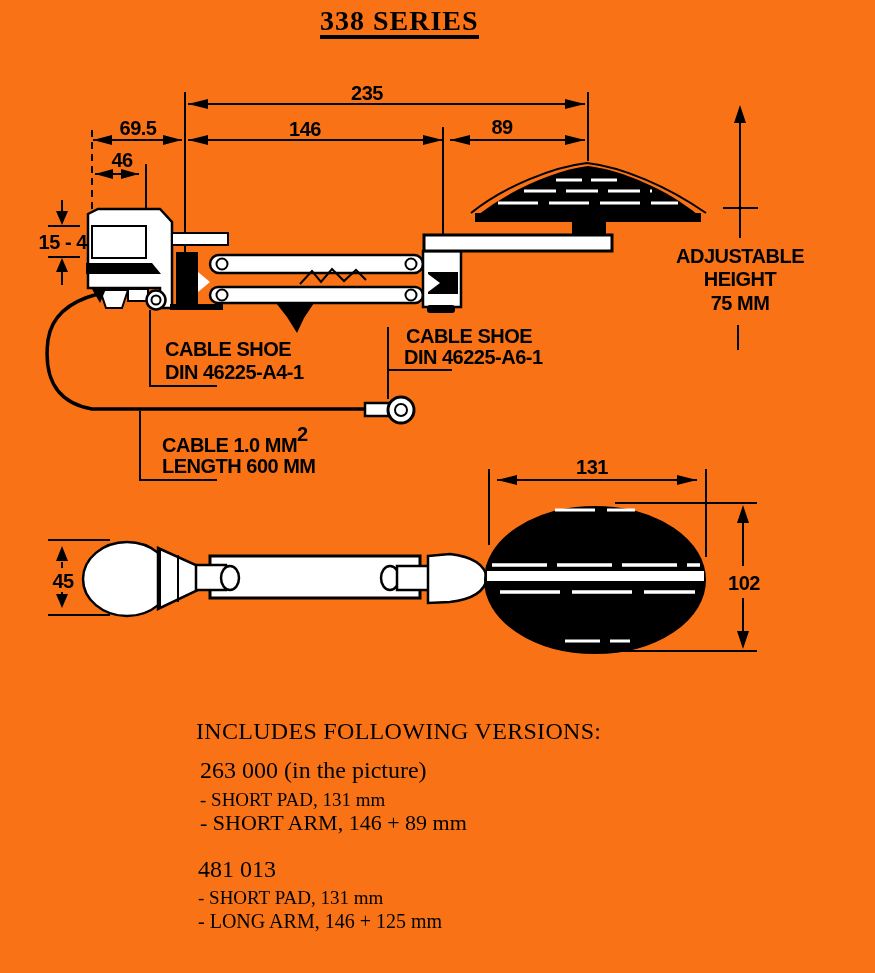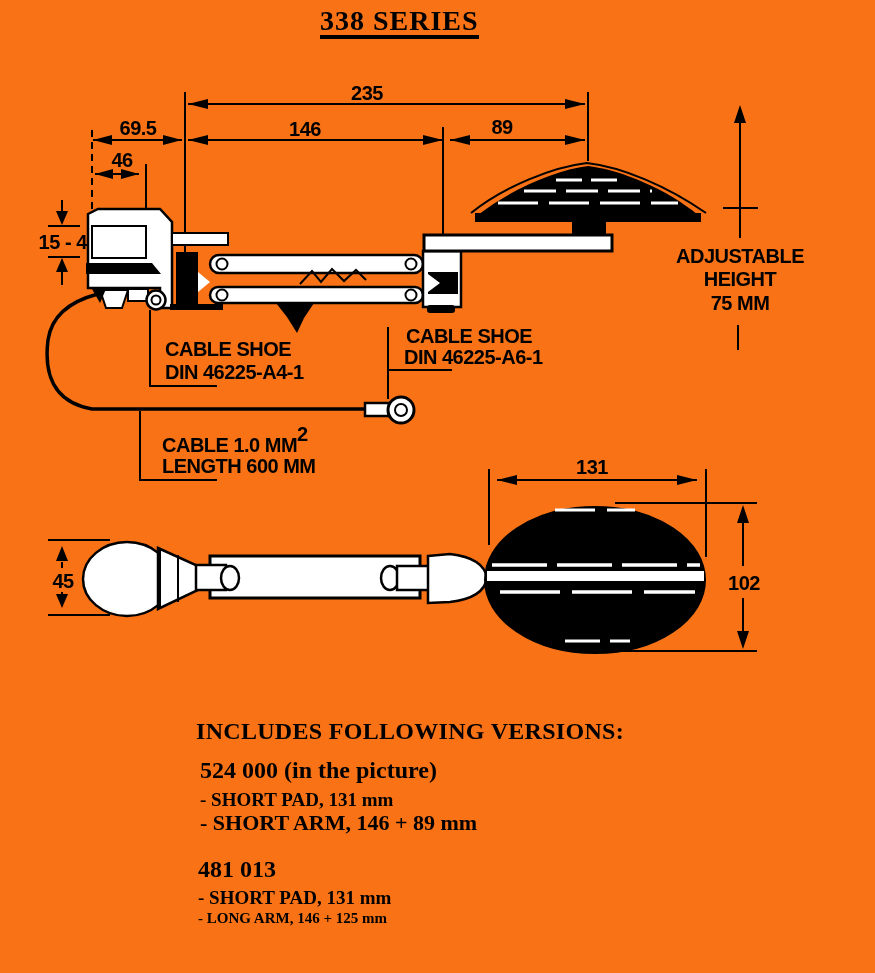--- a/index.html
+++ b/index.html
@@ -4,29 +4,29 @@
 <style>
   html,body{margin:0;padding:0;background:#ffffff;}
   #page{position:relative;width:875px;height:973px;background:#f97316;overflow:hidden;
         font-family:"Liberation Sans",sans-serif;color:#000;padding-left:24px;}
   #title{position:absolute;left:320px;top:6px;font-family:"Liberation Serif",serif;
          font-weight:bold;font-size:28px;letter-spacing:1px;
          border-bottom:4px solid #000;padding-bottom:0px;line-height:1.05;}
   svg{position:absolute;left:0;top:0;}
   svg text{font-family:"Liberation Sans",sans-serif;font-weight:bold;font-size:20px;
            letter-spacing:-0.5px;fill:#000;}
-  .versions div{position:absolute;font-family:"Liberation Serif",serif;font-weight:bold;
+  .versions div{position:absolute;font-family:"Liberation Serif",serif;font-weight:normal;
                 line-height:1;white-space:nowrap;}
   .v-head{left:196px;top:719px;font-size:24px;letter-spacing:0.3px;}
   .v1-name{left:200px;top:758px;font-size:24px;}
   .v1-f0{left:200px;top:790px;font-size:19px;}
   .v1-f1{left:200px;top:812px;font-size:22px;}
   .v2-name{left:198px;top:857px;font-size:24px;}
   .v2-f0{left:198px;top:888px;font-size:19px;}
-  .v2-f1{left:198px;top:911px;font-size:15px;}
+  .v2-f1{left:198px;top:911px;font-size:20px;}
 </style>
 </head>
 <body>
 
 <div id="page">
 
   <div id="title">338 SERIES</div>
 
   <svg width="875" height="700" viewBox="0 0 875 700">
 
@@ -204,21 +204,21 @@
         <line x1="743" y1="522" x2="743" y2="566"></line>
         <line x1="743" y1="598" x2="743" y2="632"></line>
         <polygon points="743,649 737,631 749,631" fill="#000" stroke="none"></polygon>
         <text x="744" y="590" text-anchor="middle" stroke="none">102</text>
       </g>
     </g>
   </svg>
 
   <div class="versions">
     <div class="v-head">INCLUDES FOLLOWING VERSIONS:</div>
-    <div class="v1-name">524 000 (in the picture)</div>
+    <div class="v1-name">263 000 (in the picture)</div>
     <div class="v1-f0">- SHORT PAD, 131 mm</div>
     <div class="v1-f1">- SHORT ARM, 146 + 89 mm</div>
     <div class="v2-name">481 013</div>
     <div class="v2-f0">- SHORT PAD, 131 mm</div>
     <div class="v2-f1">- LONG ARM, 146 + 125 mm</div>
   </div>
 
 </div>
 
 </body></html>

